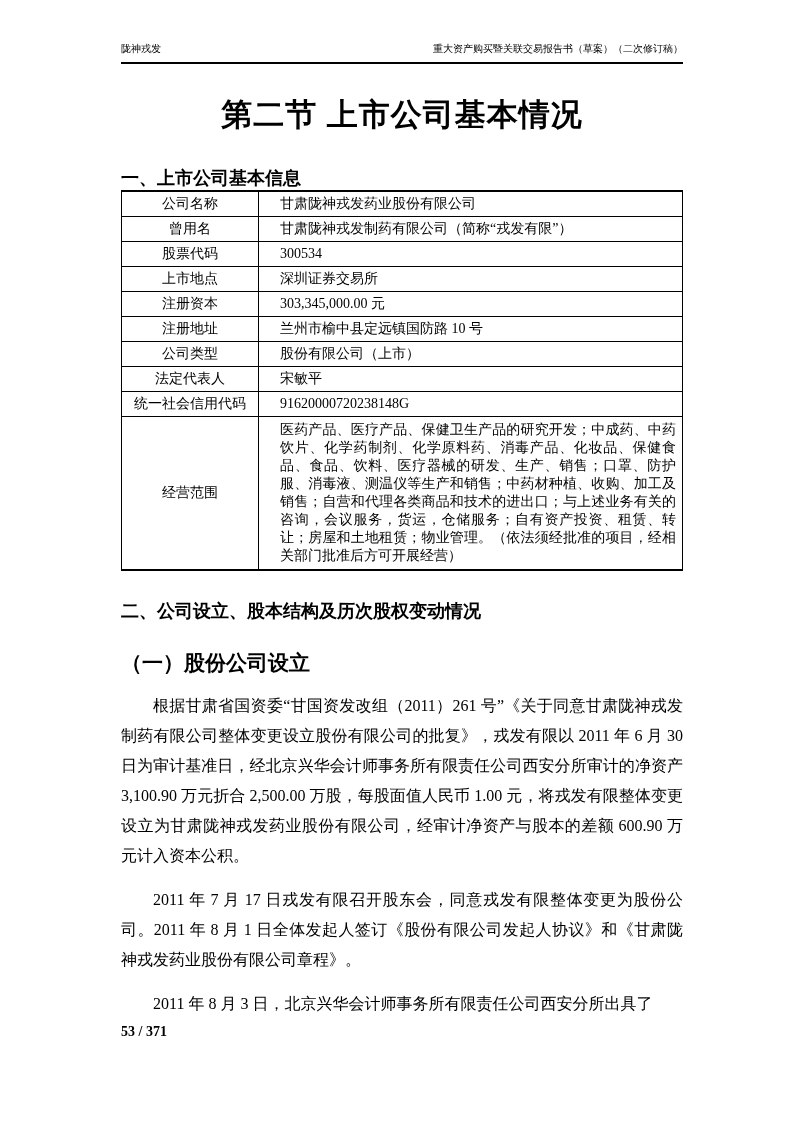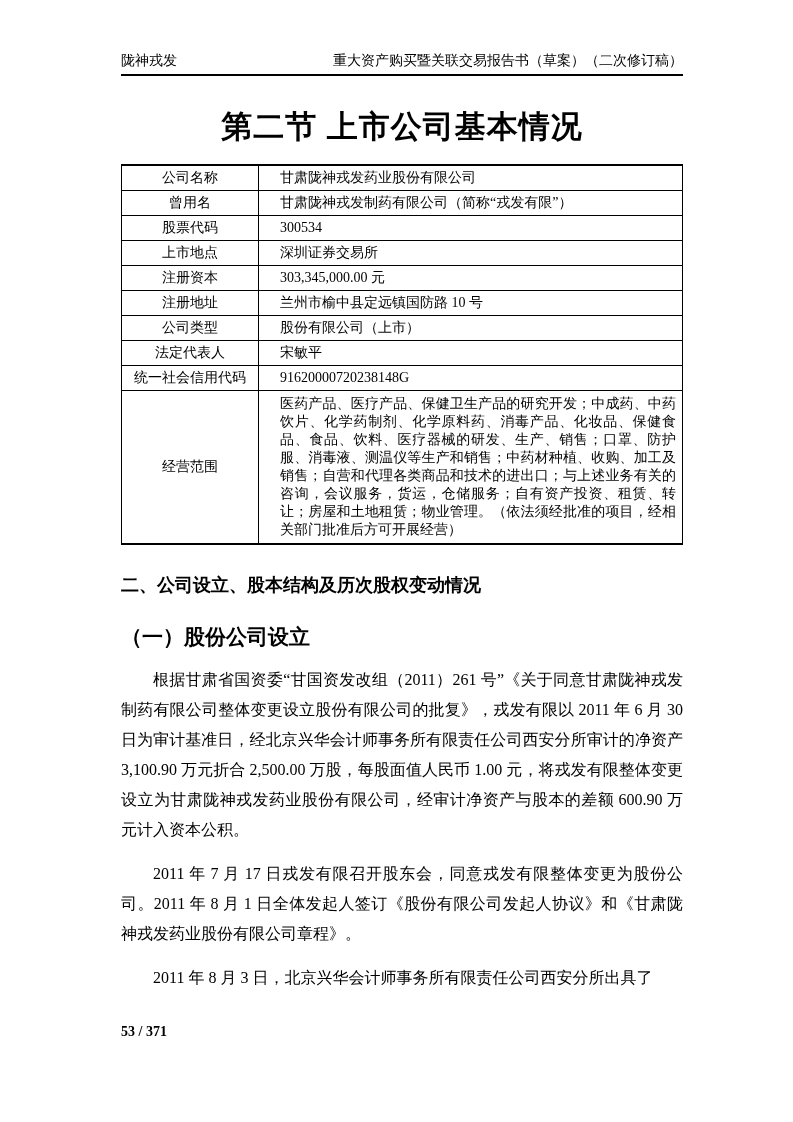--- a/index.html
+++ b/index.html
@@ -18,44 +18,43 @@
     position: absolute;
     left: 121px;
     right: 110px;
     top: 0;
   }
   
   .doc-header {
     display: flex;
     justify-content: space-between;
     align-items: flex-end;
-    padding-top: 52px;
+    padding-top: 40px;
     padding-bottom: 4px;
     border-bottom: 2px solid #000;
-    font-size: 14px;
+    font-size: 10px;
     line-height: 18px;
   }
   
   .doc-title {
     margin-top: 30px;
     text-align: center;
     font-family: "Liberation Sans", "DejaVu Sans", sans-serif;
     font-weight: bold;
     font-size: 31px;
     letter-spacing: 1px;
   }
   .h-level1 {
     margin-top: 30px;
     font-family: "Liberation Sans", "DejaVu Sans", sans-serif;
     font-weight: bold;
     font-size: 18px;
   }
   
   table.info-table {
-    margin-top: 16px;
     width: 100%;
     border-collapse: collapse;
     border-top: 2px solid #000;
     border-bottom: 2px solid #000;
     font-size: 14px;
   }
   table.info-table td {
     border: 1px solid #000;
     padding: 3px 6px;
     vertical-align: middle;
@@ -110,20 +109,21 @@
 <div class="page">
   <div class="content">
 
     <div class="doc-header">
       <span>陇神戎发</span>
       <span>重大资产购买暨关联交易报告书（草案）（二次修订稿）</span>
     </div>
 
     <div class="doc-title">第二节 上市公司基本情况</div>
 
+    <div class="h-level1">一、上市公司基本信息</div>
 
     <table class="info-table">
       <tbody>
         <tr>
           <td class="info-label">公司名称</td>
           <td class="info-value">甘肃陇神戎发药业股份有限公司</td>
         </tr>
         <tr>
           <td class="info-label">曾用名</td>
           <td class="info-value">甘肃陇神戎发制药有限公司（简称“戎发有限”）</td>

